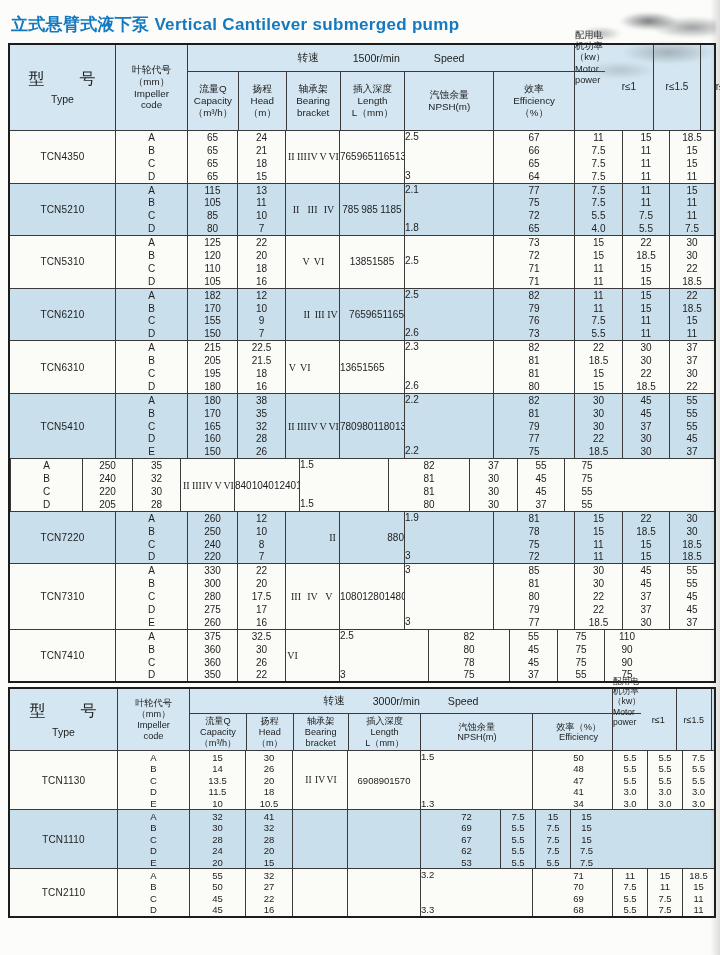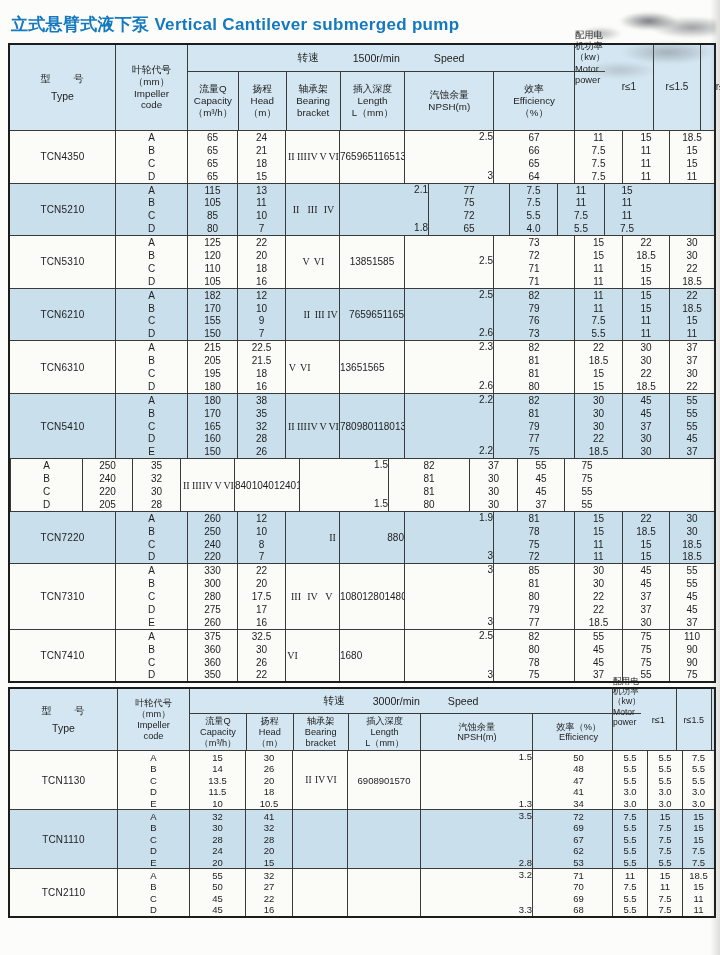--- a/index.html
+++ b/index.html
@@ -57,21 +57,21 @@
   
   .thead{display:flex;background:var(--hdr);border-bottom:1px solid var(--bd);}
   .t1 .thead{height:86px;}
   .t2 .thead{height:62px;}
   .hc{
     display:flex;flex-direction:column;align-items:center;justify-content:center;
     text-align:center;white-space:pre-line;
     font-size:9.8px;line-height:1.22;
   }
   .t2 .hc{font-size:9.2px;line-height:1.18;}
-  .th-type .cn{font-size:10px;letter-spacing:1px;margin-bottom:5px;}
+  .th-type .cn{font-size:16px;letter-spacing:1px;margin-bottom:5px;}
   .th-type .en{font-size:10.5px;}
   .th-imp{border-left:1px solid var(--bd);}
   .th-mid{display:flex;flex-direction:column;border-left:1px solid var(--bd);}
   .th-speed{
     display:flex;align-items:center;justify-content:center;gap:34px;
     border-bottom:1px solid var(--bd);
     font-size:10.6px;
   }
   .t1 .th-speed{height:27px;}
   .t2 .th-speed{height:25px;gap:28px;}
@@ -127,21 +127,21 @@
   .stack-in[data-valign="center"]{justify-content:center;}
   .stack-in span{
     flex:0 1 12.9px;min-height:0;
     display:flex;align-items:center;justify-content:center;
     font-size:10px;
   }
   .t2 .stack-in span{flex-basis:11.6px;font-size:9.5px;}
   .roman span{font-family:"Liberation Serif", serif;}
   
   .npsh{justify-content:space-between;}
-  .npsh span{display:block;text-align:right;font-size:10px;line-height:12.9px;}
+  .npsh span{display:block;text-align:left;font-size:10px;line-height:12.9px;}
   .t2 .npsh span{font-size:9.5px;line-height:11.6px;}
 </style>
 </head>
 <body>
 
 <div class="artifacts"></div>
 <div class="edge-shade"></div>
 
 <div class="title">
   <div>立式悬臂式液下泵 Vertical Cantilever  submerged  pump</div>
@@ -300,20 +300,28 @@
           <span class="rc">7</span>
         </div>
         <div class="col c4 stackcol">
           <div class="stack-in roman" data-valign="evenly">
 
           <span>II</span>
             <span>III</span>
             <span>IV</span>
           </div>
         </div>
+        <div class="col c5 stackcol">
+          <div class="stack-in" data-valign="evenly">
+
+          <span>785</span>
+            <span>985</span>
+            <span>1185</span>
+          </div>
+        </div>
         <div class="col c6 npsh">
           <span>2.1</span>
           <span></span>
           <span>1.8</span>
         </div>
         <div class="col c7">
 
         <span class="rc">77</span>
           <span class="rc">75</span>
           <span class="rc">72</span>
@@ -893,26 +901,20 @@
 
         <span class="rc">32.5</span>
           <span class="rc">30</span>
           <span class="rc">26</span>
           <span class="rc">22</span>
         </div>
         <div class="col c4 stackcol">
           <div class="stack-in roman" data-valign="start">
 
           <span>VI</span>
-          </div>
-        </div>
-        <div class="col c5 stackcol">
-          <div class="stack-in" data-valign="start">
-
-          <span>1680</span>
           </div>
         </div>
         <div class="col c6 npsh">
           <span>2.5</span>
           <span></span>
           <span>3</span>
         </div>
         <div class="col c7">
 
         <span class="rc">82</span>
@@ -1105,25 +1107,20 @@
         <div class="col c4 stackcol">
           <div class="stack-in roman" data-valign="center">
             
           </div>
         </div>
         <div class="col c5 stackcol">
           <div class="stack-in" data-valign="center">
             
           </div>
         </div>
-        <div class="col c6 npsh">
-          <span>3.5</span>
-          <span></span>
-          <span>2.8</span>
-        </div>
         <div class="col c7">
 
         <span class="rc">72</span>
           <span class="rc">69</span>
           <span class="rc">67</span>
           <span class="rc">62</span>
           <span class="rc">53</span>
         </div>
         <div class="col c8">
 

